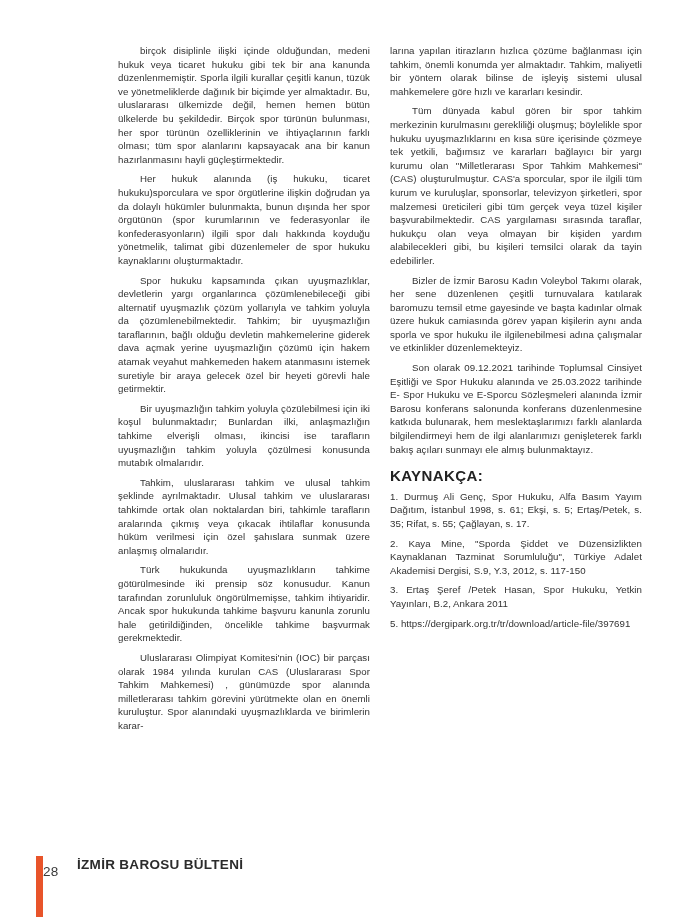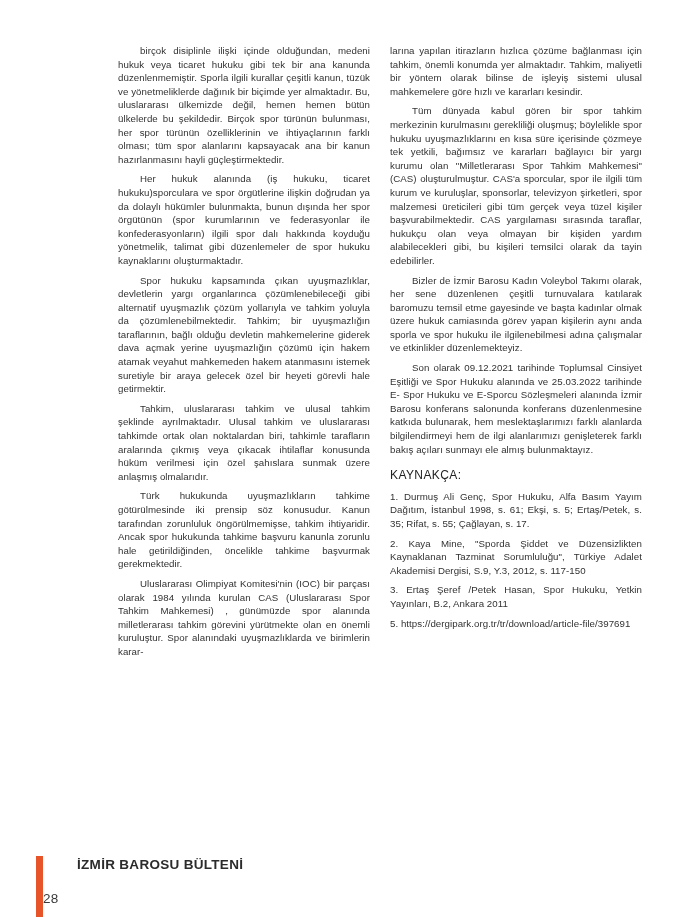--- a/index.html
+++ b/index.html
@@ -33,21 +33,21 @@
     left: 0;
     top: 856px;
     width: 700px;
     height: 36px;
     display: flex;
     align-items: center;
   }
   .footer-pagenum {
     position: absolute;
     left: 43px;
-    top: 891px;
+    top: 864px;
     width: 30px;
     font-size: 13.5px;
     color: #3a3a3a;
     letter-spacing: 0.2px;
   }
   .footer-title {
     position: absolute;
     left: 77px;
     top: 857px;
     font-size: 13.5px;
@@ -71,40 +71,41 @@
   .col p {
     margin: 0 0 0 0;
     text-indent: 22px;
     hyphens: auto;
   }
   .col p.noindent { text-indent: 0; }
   .col p + p { margin-top: 6px; }
 
   .refs-head {
     margin-top: 13px;
-    font-size: 12px;
-    font-weight: normal;
+    font-size: 15px;
+    font-weight: bold;
     letter-spacing: 0.4px;
     color: #222;
   }
   .refs p {
     text-indent: 0;
     margin-top: 9px;
   }
   .refs p:first-child { margin-top: 7px; }
 </style>
 </head>
 <body>
 
 <div class="page">
 
   <div class="col left">
     <p>birçok disiplinle ilişki içinde olduğundan, medeni hukuk veya ticaret hukuku gibi tek bir ana kanunda düzenlenmemiştir. Sporla ilgili kurallar çeşitli kanun, tüzük ve yönetmeliklerde dağınık bir biçimde yer almaktadır. Bu, uluslararası ülkemizde değil, hemen hemen bütün ülkelerde bu şekildedir. Birçok spor türünün bulunması, her spor türünün özelliklerinin ve ihtiyaçlarının farklı olması; tüm spor alanlarını kapsayacak ana bir kanun hazırlanmasını hayli güçleştirmektedir.</p>
     <p>Her hukuk alanında (iş hukuku, ticaret hukuku)sporculara ve spor örgütlerine ilişkin doğrudan ya da dolaylı hükümler bulunmakta, bunun dışında her spor örgütünün (spor kurumlarının ve federasyonlar ile konfederasyonların) ilgili spor dalı hakkında koyduğu yönetmelik, talimat gibi düzenlemeler de spor hukuku kaynaklarını oluşturmaktadır.</p>
     <p>Spor hukuku kapsamında çıkan uyuşmazlıklar, devletlerin yargı organlarınca çözümlenebileceği gibi alternatif uyuşmazlık çözüm yollarıyla ve tahkim yoluyla da çözümlenebilmektedir. Tahkim; bir uyuşmazlığın taraflarının, bağlı olduğu devletin mahkemelerine giderek dava açmak yerine uyuşmazlığın çözümü için hakem atamak veyahut mahkemeden hakem atanmasını istemek suretiyle bir araya gelecek özel bir heyeti görevli hale getirmektir.</p>
+    <p>Bir uyuşmazlığın tahkim yoluyla çözülebilmesi için iki koşul bulunmaktadır; Bunlardan ilki, anlaşmazlığın tahkime elverişli olması, ikincisi ise tarafların uyuşmazlığın tahkim yoluyla çözülmesi konusunda mutabık olmalarıdır.</p>
     <p>Tahkim, uluslararası tahkim ve ulusal tahkim şeklinde ayrılmaktadır. Ulusal tahkim ve uluslararası tahkimde ortak olan noktalardan biri, tahkimle tarafların aralarında çıkmış veya çıkacak ihtilaflar konusunda hüküm verilmesi için özel şahıslara sunmak üzere anlaşmış olmalarıdır.</p>
     <p>Türk hukukunda uyuşmazlıkların tahkime götürülmesinde iki prensip söz konusudur. Kanun tarafından zorunluluk öngörülmemişse, tahkim ihtiyaridir. Ancak spor hukukunda tahkime başvuru kanunla zorunlu hale getirildiğinden, öncelikle tahkime başvurmak gerekmektedir.</p>
     <p>Uluslararası Olimpiyat Komitesi'nin (IOC) bir parçası olarak 1984 yılında kurulan CAS (Uluslararası Spor Tahkim Mahkemesi) , günümüzde spor alanında milletlerarası tahkim görevini yürütmekte olan en önemli kuruluştur. Spor alanındaki uyuşmazlıklarda ve birimlerin karar-</p>
   </div>
 
   <div class="col right">
     <p class="noindent">larına yapılan itirazların hızlıca çözüme bağlanması için tahkim, önemli konumda yer almaktadır. Tahkim, maliyetli bir yöntem olarak bilinse de işleyiş sistemi ulusal mahkemelere göre hızlı ve kararları kesindir.</p>
     <p>Tüm dünyada kabul gören bir spor tahkim merkezinin kurulmasını gerekliliği oluşmuş; böylelikle spor hukuku uyuşmazlıklarını en kısa süre içerisinde çözmeye tek yetkili, bağımsız ve kararları bağlayıcı bir yargı kurumu olan "Milletlerarası Spor Tahkim Mahkemesi" (CAS) oluşturulmuştur. CAS'a sporcular, spor ile ilgili tüm kurum ve kuruluşlar, sponsorlar, televizyon şirketleri, spor malzemesi üreticileri gibi tüm gerçek veya tüzel kişiler başvurabilmektedir. CAS yargılaması sırasında taraflar, hukukçu olan veya olmayan bir kişiden yardım alabilecekleri gibi, bu kişileri temsilci olarak da tayin edebilirler.</p>
     <p>Bizler de İzmir Barosu Kadın Voleybol Takımı olarak, her sene düzenlenen çeşitli turnuvalara katılarak baromuzu temsil etme gayesinde ve başta kadınlar olmak üzere hukuk camiasında görev yapan kişilerin aynı anda sporla ve spor hukuku ile ilgilenebilmesi adına çalışmalar ve etkinlikler düzenlemekteyiz.</p>
     <p>Son olarak 09.12.2021 tarihinde Toplumsal Cinsiyet Eşitliği ve Spor Hukuku alanında ve 25.03.2022 tarihinde E- Spor Hukuku ve E-Sporcu Sözleşmeleri alanında İzmir Barosu konferans salonunda konferans düzenlenmesine katkıda bulunarak, hem meslektaşlarımızı farklı alanlarda bilgilendirmeyi hem de ilgi alanlarımızı genişleterek farklı bakış açıları sunmayı ele almış bulunmaktayız.</p>

